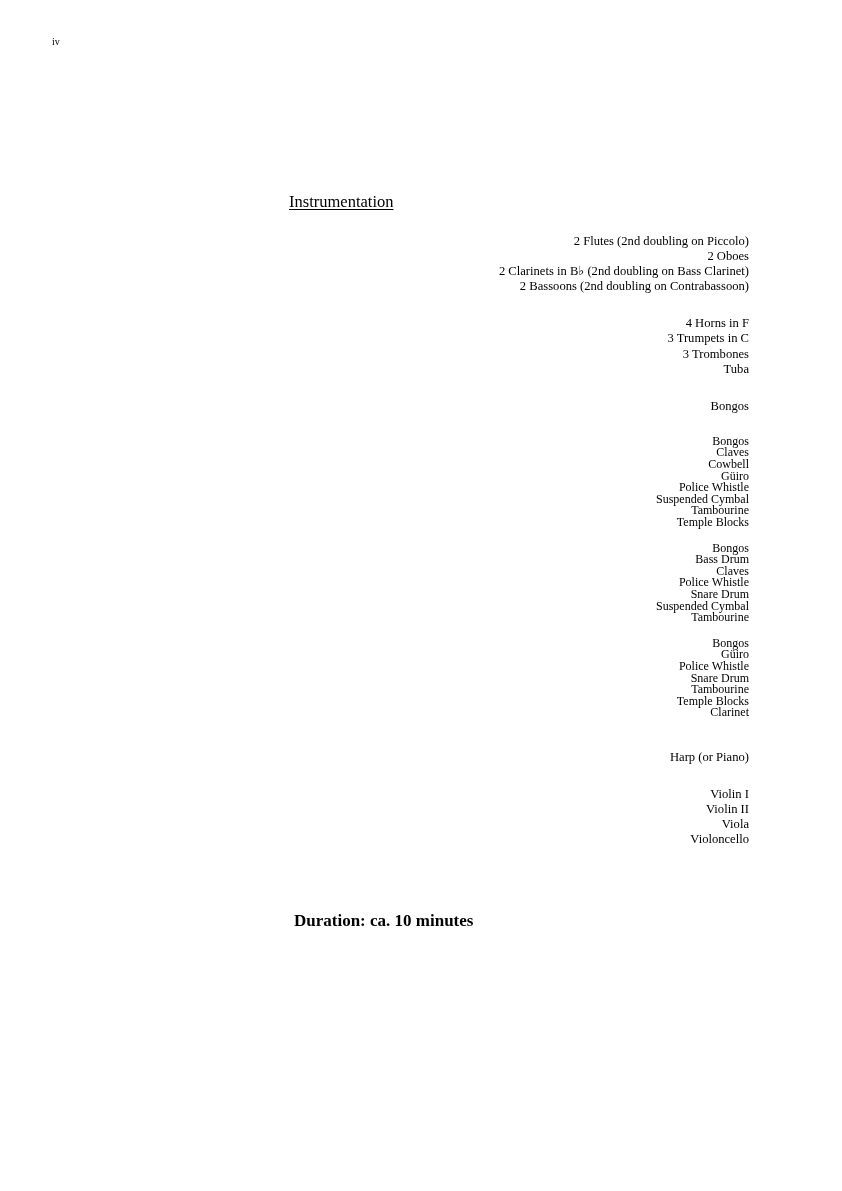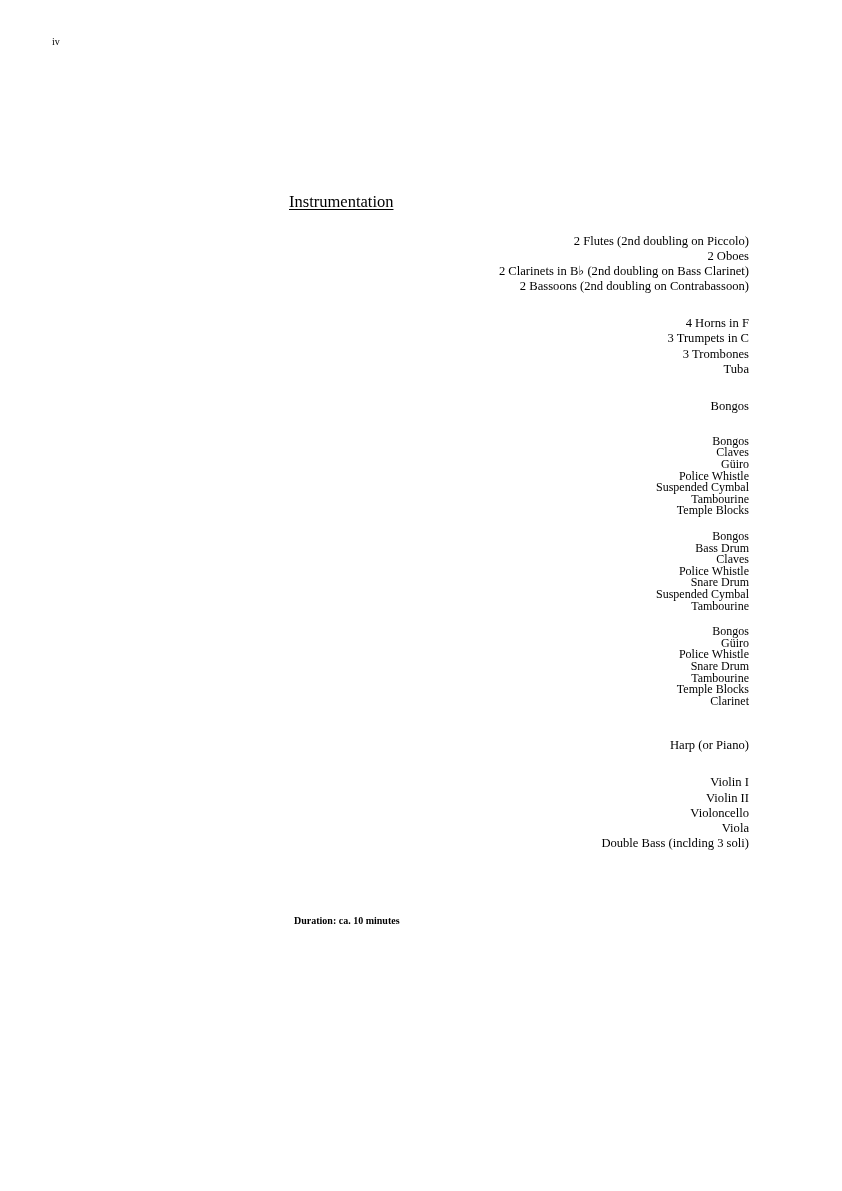--- a/index.html
+++ b/index.html
@@ -76,21 +76,21 @@
   .sub-line {
     font-size: 12px;
     line-height: 11.6px;
     white-space: pre;
   }
 
   .duration {
     position: absolute;
     left: 294px;
     top: 913px;
-    font-size: 10px;
+    font-size: 17px;
     line-height: 15.1px;
     font-weight: bold;
     white-space: pre;
   }
 </style>
 </head>
 <body>
 
 <div class="page">
 
@@ -116,20 +116,21 @@
 
     <div class="group">
       <div class="line">Bongos</div>
     </div>
 
     <div class="group">
 
       <div class="sub-list">
         <div class="sub-line">Bongos</div>
         <div class="sub-line">Claves</div>
+        <div class="sub-line">Cowbell</div>
         <div class="sub-line">Güiro</div>
         <div class="sub-line">Police Whistle</div>
         <div class="sub-line">Suspended Cymbal</div>
         <div class="sub-line">Tambourine</div>
         <div class="sub-line">Temple Blocks</div>
       </div>
 
       <div class="sub-list">
         <div class="sub-line">Bongos</div>
         <div class="sub-line">Bass Drum</div>
@@ -151,22 +152,21 @@
       </div>
     </div>
 
     <div class="group tight">
       <div class="line">Harp (or Piano)</div>
     </div>
 
     <div class="group">
       <div class="line">Violin I</div>
       <div class="line">Violin II</div>
+      <div class="line">Viola</div>
       <div class="line">Violoncello</div>
-      <div class="line">Viola</div>
-      <div class="line">Double Bass (inclding 3 soli)</div>
     </div>
 
   </div>
 
   <div class="duration">Duration: ca. 10 minutes</div>
 
 </div>
 
 </body></html>

